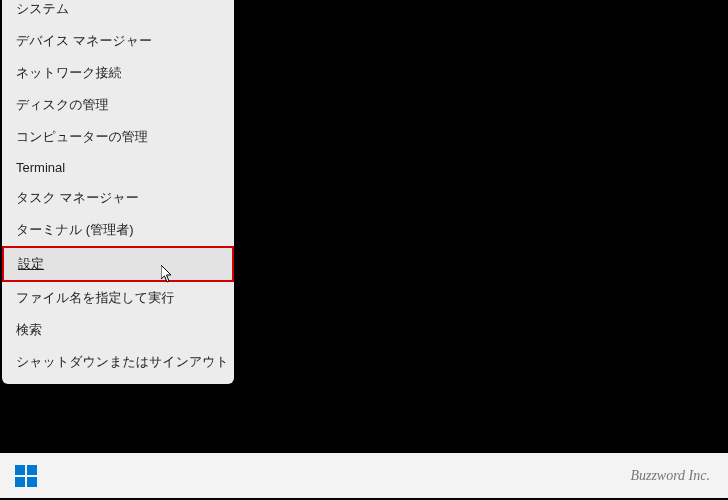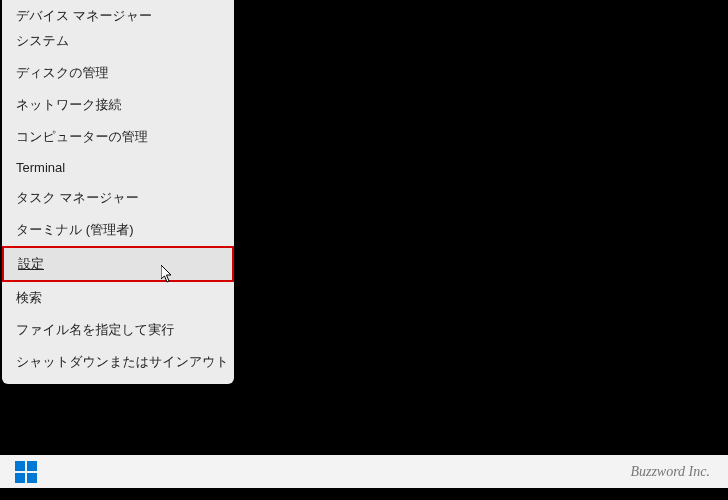--- a/index.html
+++ b/index.html
@@ -34,22 +34,22 @@
     text-decoration: underline;
   }
   .chevron {
     font-size: 11px;
     color: #666;
     margin-left: auto;
     padding-left: 10px;
   }
   .taskbar {
     position: absolute;
-    left: 0; right: 0; bottom: 12px;
-    height: 33px;
+    left: 0; right: 0; bottom: 2px;
+    height: 45px;
     background: #f3f3f3;
     display: flex;
     align-items: center;
     padding: 0 12px;
   }
   .start-button {
     width: 28px; height: 28px;
     display: flex; align-items: center; justify-content: center;
     border-radius: 4px;
   }
@@ -69,52 +69,52 @@
   }
   svg { display: block; }
 </style>
 </head>
 <body>
 
 <div class="screen">
   <div class="desktop-area"></div>
 
   <div class="context-menu">
-    <div class="menu-item">
-      <span>デバイス マネージャー</span>
-    </div>
     <div class="menu-item first-cut">
       <span>システム</span>
     </div>
     <div class="menu-item">
-      <span>ディスクの管理</span>
+      <span>デバイス マネージャー</span>
     </div>
     <div class="menu-item">
       <span>ネットワーク接続</span>
+    </div>
+    <div class="menu-item">
+      <span>ディスクの管理</span>
     </div>
     <div class="menu-item">
       <span>コンピューターの管理</span>
     </div>
     <div class="menu-item">
       <span>Terminal</span>
     </div>
     <div class="menu-item">
       <span>タスク マネージャー</span>
     </div>
     <div class="menu-item">
       <span>ターミナル (管理者)</span>
     </div>
     <div class="menu-item highlight">
       <span>設定</span>
     </div>
     <div class="menu-item">
-      <span>検索</span>
+      <span>ファイル名を指定して実行</span>
     </div>
     <div class="menu-item">
-      <span>ファイル名を指定して実行</span>
+      <span>検索</span>
     </div>
     <div class="menu-item">
       <span>シャットダウンまたはサインアウト</span>
       <span class="chevron">❯</span>
     </div>
   </div>
 
   <div class="taskbar">
     <div class="start-button">
       <span>

